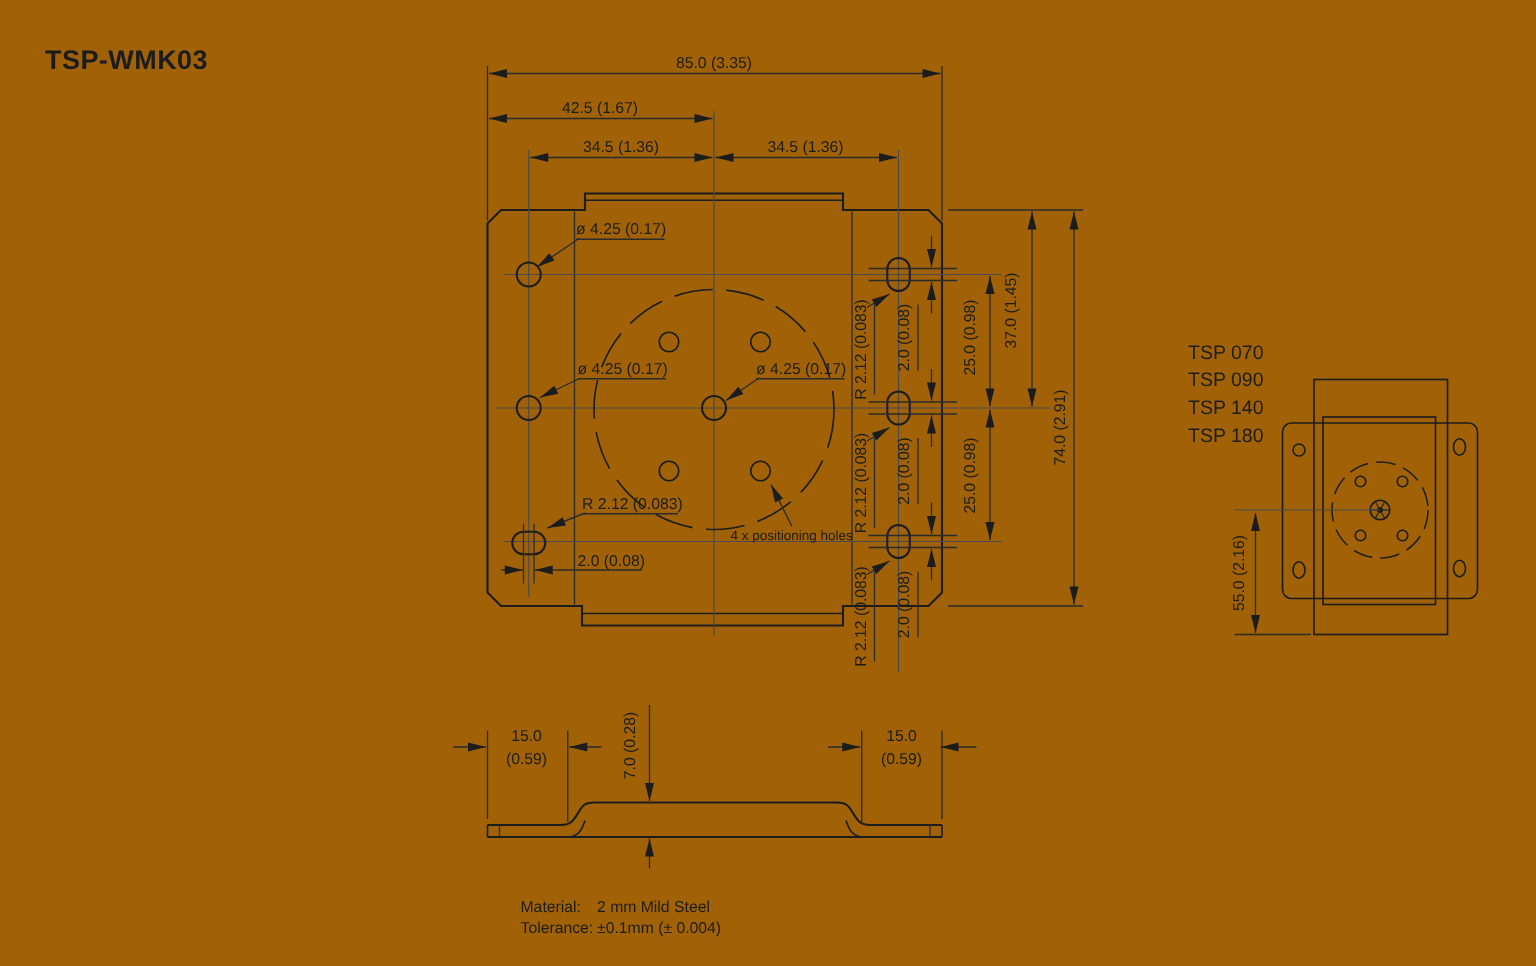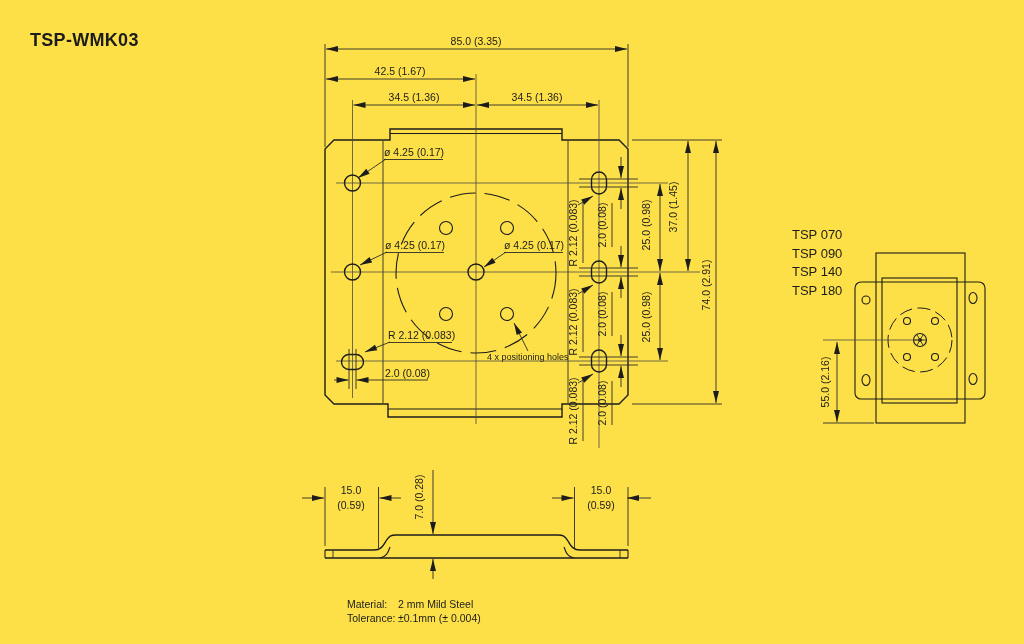--- a/index.html
+++ b/index.html
@@ -1,16 +1,16 @@
 <!DOCTYPE html>
 <html><head>
 <meta charset="utf-8">
 <style>
   html,body{margin:0;padding:0;background:#ffffff;}
-  .stage{position:relative;width:1024px;height:644px;background:#fde047;overflow:hidden;}
+  .stage{position:relative;width:1024px;height:644px;background:#a16207;overflow:hidden;}
   svg text{font-family:"Liberation Sans", sans-serif;fill:#1c1c1c;}
   .t10{font-size:10.5px;}
   .t9{font-size:9px;}
   .t13{font-size:13px;}
   .title{font-size:18px;font-weight:bold;letter-spacing:.3px;}
   .ol{stroke:#1c1c1c;stroke-width:1.4;fill:none;stroke-linejoin:miter;}
   .ol2{stroke:#1c1c1c;stroke-width:1.1;fill:none;}
   .th{stroke:#4a4a4a;stroke-width:.8;fill:none;}
   .dm{stroke:#2b2b2b;stroke-width:.9;fill:none;}
   .dash{stroke:#1c1c1c;stroke-width:1.1;fill:none;stroke-dasharray:26 9;}

